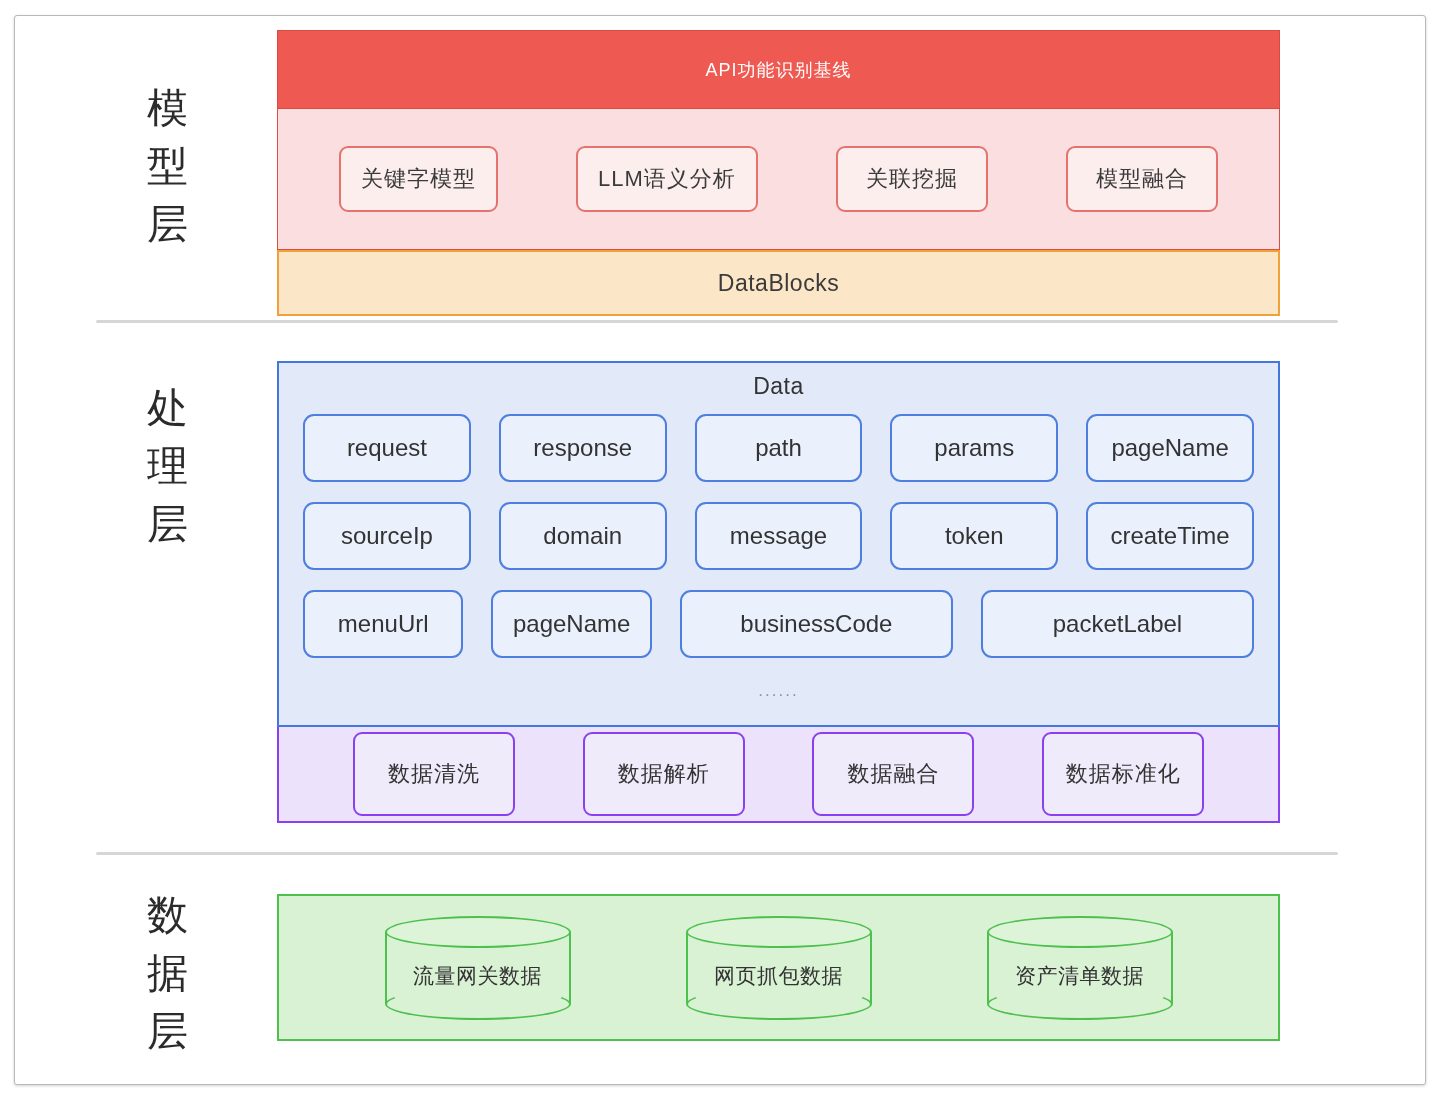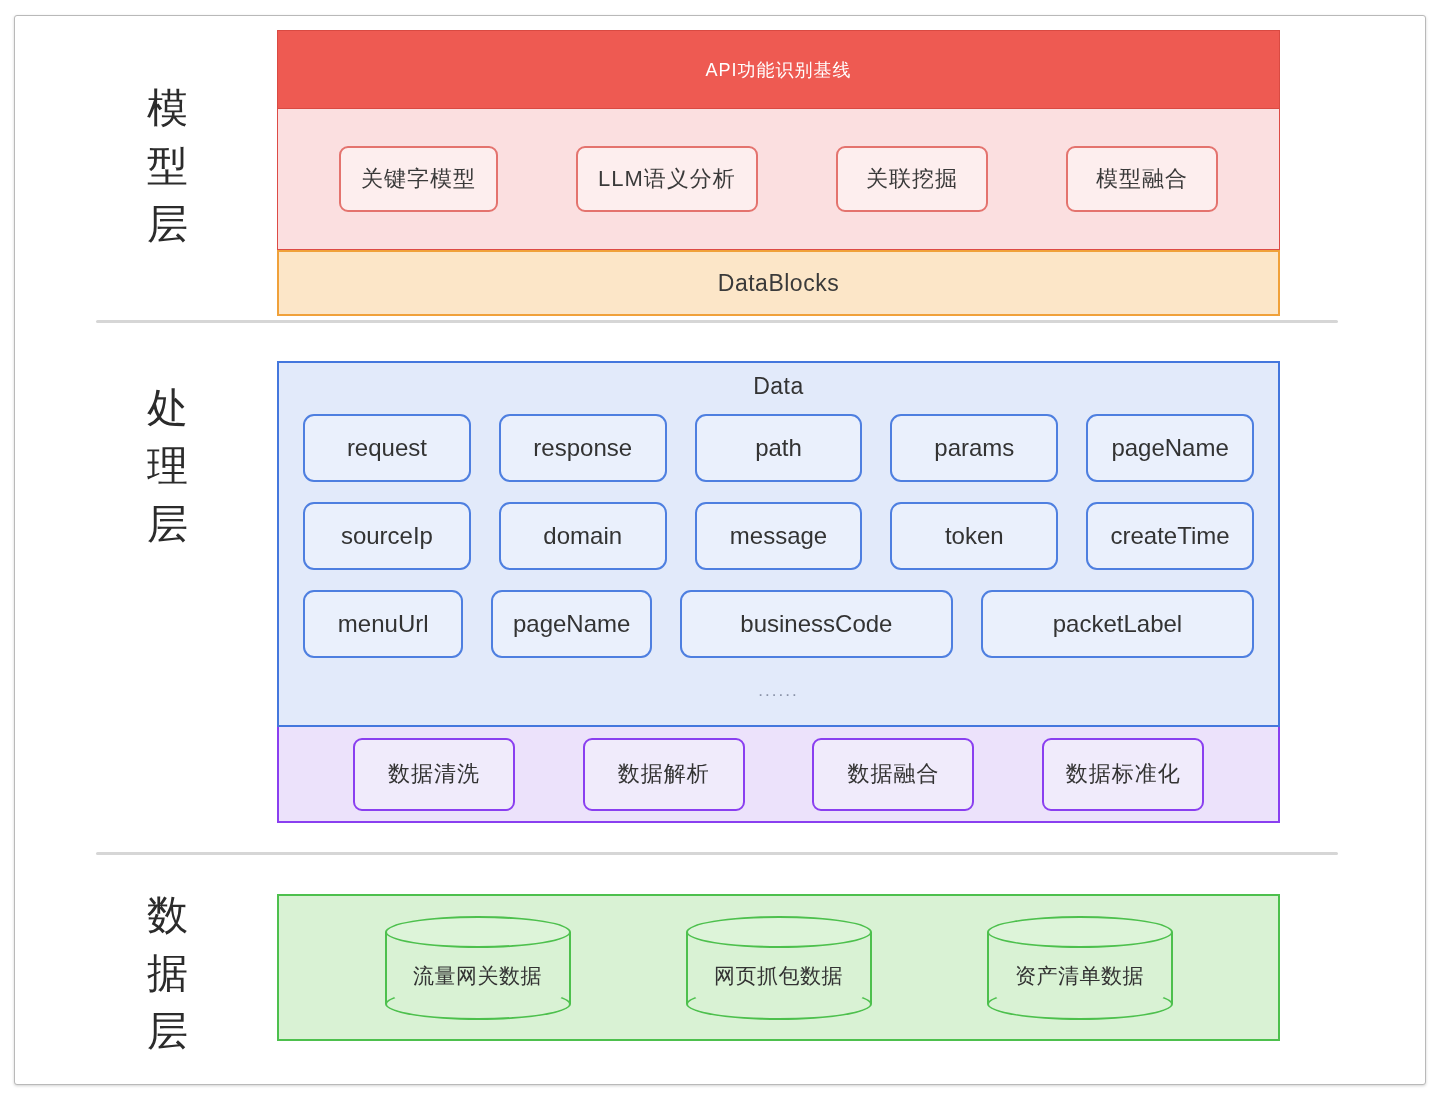--- a/index.html
+++ b/index.html
@@ -185,21 +185,21 @@
     display: flex;
     align-items: center;
     justify-content: space-around;
     padding: 0 40px;
   }
 
   .pill-purple {
     background: #f0ebfb;
     border: 2px solid #8a3ff0;
     border-radius: 9px;
-    height: 73px;
+    height: 84px;
     min-width: 162px;
     padding: 0 20px;
     display: flex;
     align-items: center;
     justify-content: center;
     font-size: 22px;
     color: #333333;
     letter-spacing: 1px;
     white-space: nowrap;
   }

